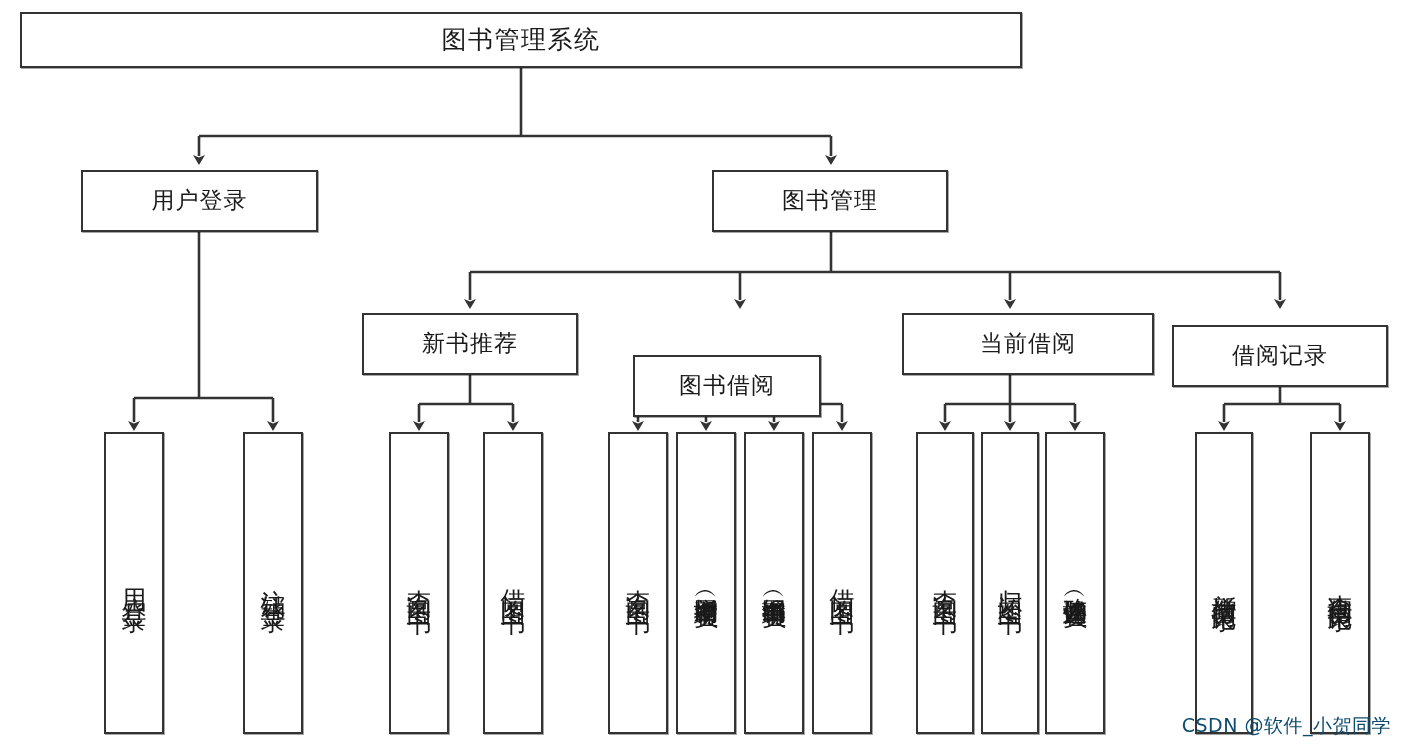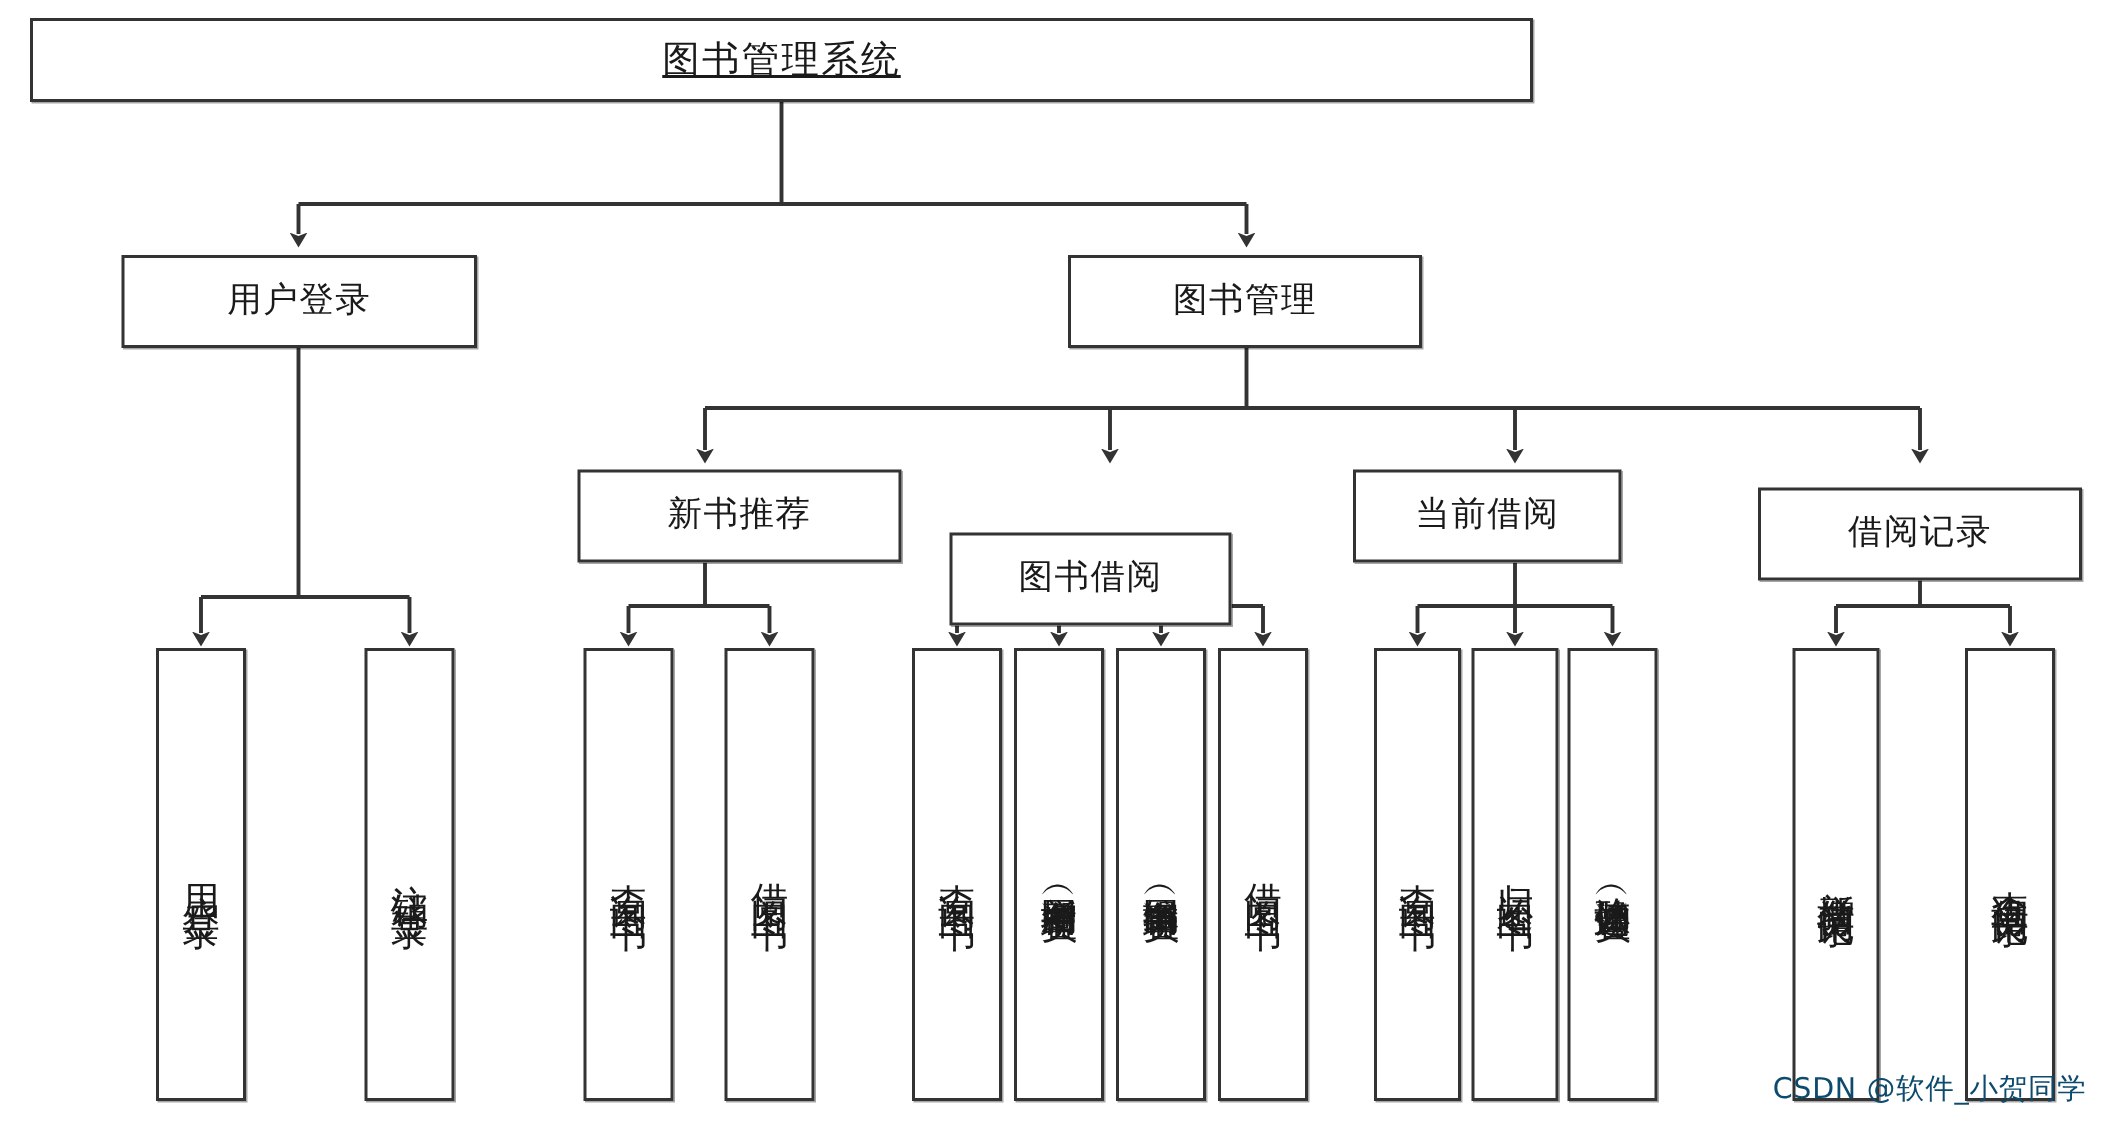--- a/index.html
+++ b/index.html
@@ -44,21 +44,20 @@
     white-space: nowrap;
   }
   
   .node.h .node-label {
     font-size: 23px;
     letter-spacing: 1px;
   }
   .node.root .node-label {
     font-size: 25px;
     letter-spacing: 1.5px;
-    text-decoration: underline;
   }
   
   .node.v {
     align-items: center;
     justify-content: center;
     padding: 4px 0;
   }
   .node.v .node-label {
     writing-mode: vertical-rl;
     text-orientation: upright;
@@ -145,27 +144,27 @@
     <span class="node-label">图书管理系统</span>
   </div>
 
   <div class="node h" style="left:81px; top:170px; width:237px; height:62px;">
     <span class="node-label">用户登录</span>
   </div>
   <div class="node h" style="left:712px; top:170px; width:236px; height:62px;">
     <span class="node-label">图书管理</span>
   </div>
 
-  <div class="node h" style="left:362px; top:313px; width:216px; height:62px;margin-left:23px;">
+  <div class="node h" style="left:362px; top:313px; width:216px; height:62px;">
     <span class="node-label">新书推荐</span>
   </div>
   <div class="node h" style="left:633px; top:313px; width:188px; height:62px;margin-top:42px;">
     <span class="node-label">图书借阅</span>
   </div>
-  <div class="node h" style="left:902px; top:313px; width:179px; height:62px;">
+  <div class="node h" style="left:902px; top:313px; width:252px; height:62px;">
     <span class="node-label">当前借阅</span>
   </div>
   <div class="node h" style="left:1172px; top:325px; width:216px; height:62px;">
     <span class="node-label">借阅记录</span>
   </div>
 
   <div class="node v" style="left:104px; top:432px; width:60px; height:302px;">
     <span class="node-label">用户登录</span>
   </div>
   <div class="node v" style="left:243px; top:432px; width:60px; height:302px;">

